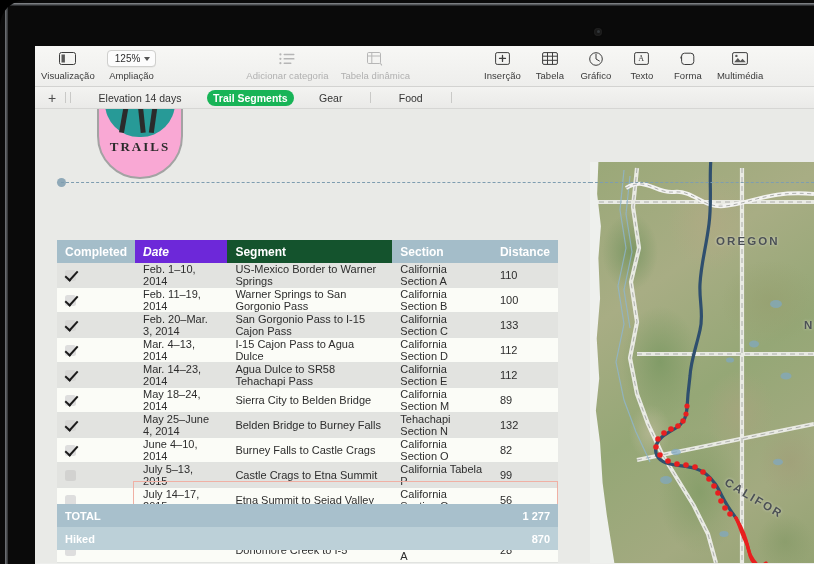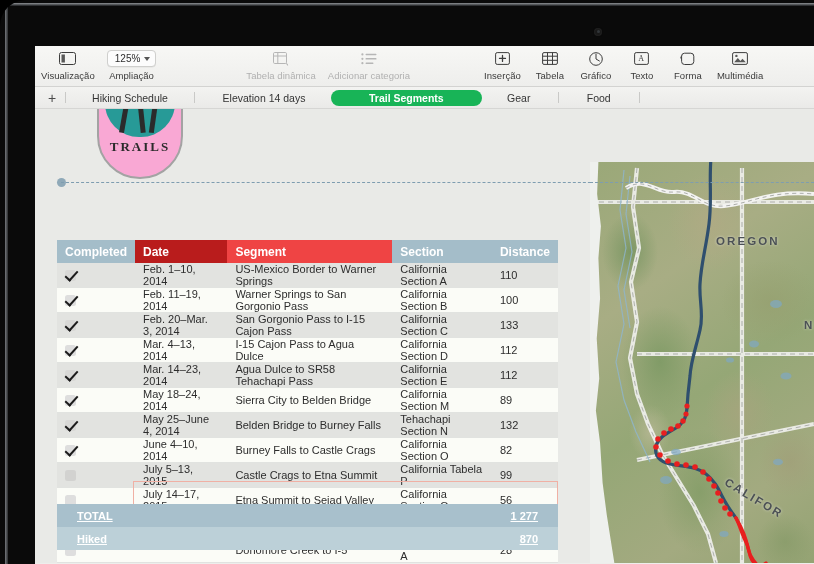--- a/index.html
+++ b/index.html
@@ -146,21 +146,21 @@
     padding: 2px 14px;
     border-radius: 9px;
     white-space: nowrap;
     cursor: default;
     text-align: center;
   }
   .tab.active {
     background: #18b457;
     color: #fff;
     font-weight: bold;
-    padding: 2px 38px;
+    padding: 2px 6px;
   }
 
   
   #canvas {
     position: relative;
     width: 779px;
     height: 454px;
     background: #e9eae7;
     overflow: hidden;
   }
@@ -287,25 +287,24 @@
 
   
   .sum-row {
     position: absolute;
     left: 22px;
     width: 501px;
     height: 23px;
     display: flex;
     align-items: center;
     justify-content: space-between;
-    padding: 0 20px;
+    padding: 0 8px;
     font-size: 11px;
     font-weight: bold;
     color: #ffffff;
-    text-decoration: underline;
   }
   #row-total { top: 395px; background: #a8c0cc; }
   #row-hiked { top: 418px; background: #bcd0d8; }
 
   
   #map {
     position: absolute;
     left: 555px; top: 53px;
     width: 224px; height: 401px;
     overflow: hidden;
@@ -389,44 +388,44 @@
           </div>
           <div class="tb-label">Ampliação</div>
         </div>
       </div>
 
       <div class="tb-spacer-a"></div>
 
       <div class="tb-group">
         <div class="tb-item disabled">
           <div class="tb-icon">
-            <svg width="17" height="14" viewBox="0 0 17 14">
-              <rect x="0.5" y="0.5" width="13" height="11" rx="1.2" fill="none" stroke="currentColor"></rect>
-              <path d="M0.5 4h13M4.8 0.5v11" stroke="currentColor" fill="none"></path>
-              <path d="M13 11.5c1.4 0.4 1.8 1 1.6 2" stroke="currentColor" fill="none" stroke-width="1.1"></path>
-            </svg>
-          </div>
-          <div class="tb-label">Tabela dinâmica</div>
-        </div>
-
-        <div class="tb-item disabled">
-          <div class="tb-icon">
             <svg width="16" height="12" viewBox="0 0 16 12">
               <g fill="currentColor">
                 <circle cx="1.4" cy="1.4" r="1.1"></circle>
                   <rect x="4.5" y="0.7" width="11" height="1.5" rx="0.7"></rect>
                 <circle cx="1.4" cy="5.8" r="1.1"></circle>
                   <rect x="4.5" y="5.1" width="11" height="1.5" rx="0.7"></rect>
                 <circle cx="1.4" cy="10.2" r="1.1"></circle>
                   <rect x="4.5" y="9.5" width="8" height="1.5" rx="0.7"></rect>
               </g>
             </svg>
           </div>
           <div class="tb-label">Adicionar categoria</div>
         </div>
+
+        <div class="tb-item disabled">
+          <div class="tb-icon">
+            <svg width="17" height="14" viewBox="0 0 17 14">
+              <rect x="0.5" y="0.5" width="13" height="11" rx="1.2" fill="none" stroke="currentColor"></rect>
+              <path d="M0.5 4h13M4.8 0.5v11" stroke="currentColor" fill="none"></path>
+              <path d="M13 11.5c1.4 0.4 1.8 1 1.6 2" stroke="currentColor" fill="none" stroke-width="1.1"></path>
+            </svg>
+          </div>
+          <div class="tb-label">Tabela dinâmica</div>
+        </div>
       </div>
 
       <div class="tb-spacer-b"></div>
 
       <div class="tb-group">
         <div class="tb-item">
           <div class="tb-icon">
             <svg width="15" height="13" viewBox="0 0 15 13">
               <rect x="0.6" y="0.6" width="13.8" height="11.8" rx="1.6" fill="none" stroke="currentColor"></rect>
               <path d="M7.5 3.4v6M4.5 6.4h6" stroke="currentColor" stroke-width="1.3" stroke-linecap="round"></path>
@@ -485,21 +484,20 @@
           </div>
           <div class="tb-label">Multimédia</div>
         </div>
 
       </div>
     </div>
 
     <div id="tabbar">
       <div id="add-sheet">+</div>
       <div class="tab-sep"></div>
-      <div class="tab" style="width:124px">Hiking Schedule</div>
       <div class="tab-sep"></div>
       <div class="tab" style="width:134px">Elevation 14 days</div>
       <div class="tab active" style="background: rgb(24, 180, 87);">Trail Segments</div>
       <div class="tab" style="width:74px">Gear</div>
       <div class="tab-sep"></div>
       <div class="tab" style="width:76px">Food</div>
       <div class="tab-sep"></div>
     </div>
 
     <div id="canvas">
@@ -514,22 +512,22 @@
       </div>
 
       <div id="sel-handle"></div>
       <div id="sel-line"></div>
       <div id="sel-line-right"></div>
 
       <table id="table">
         <thead>
           <tr>
             <th class="col-completed" style="background: rgb(164, 189, 201);">Completed</th>
-            <th class="col-date" style="background: #b91c1c;">Date</th>
-            <th class="col-segment" style="background: #ef4444; margin-top: 28px;">Segment</th>
+            <th class="col-date" style="background: #6d28d9; font-style: italic;">Date</th>
+            <th class="col-segment" style="background: #14532d; margin-top: 28px;">Segment</th>
             <th class="col-section" style="background: rgb(164, 189, 201);">Section</th>
             <th class="col-distance" style="background: rgb(164, 189, 201);">Distance</th>
           </tr>
         </thead>
         <tbody id="table-body">
             <tr>
               <td class="c-completed"><span class="chk on"></span></td>
               <td>Feb. 1–10, 2014</td>
               <td>US-Mexico Border to Warner Springs</td>
               <td>California Section A</td>

